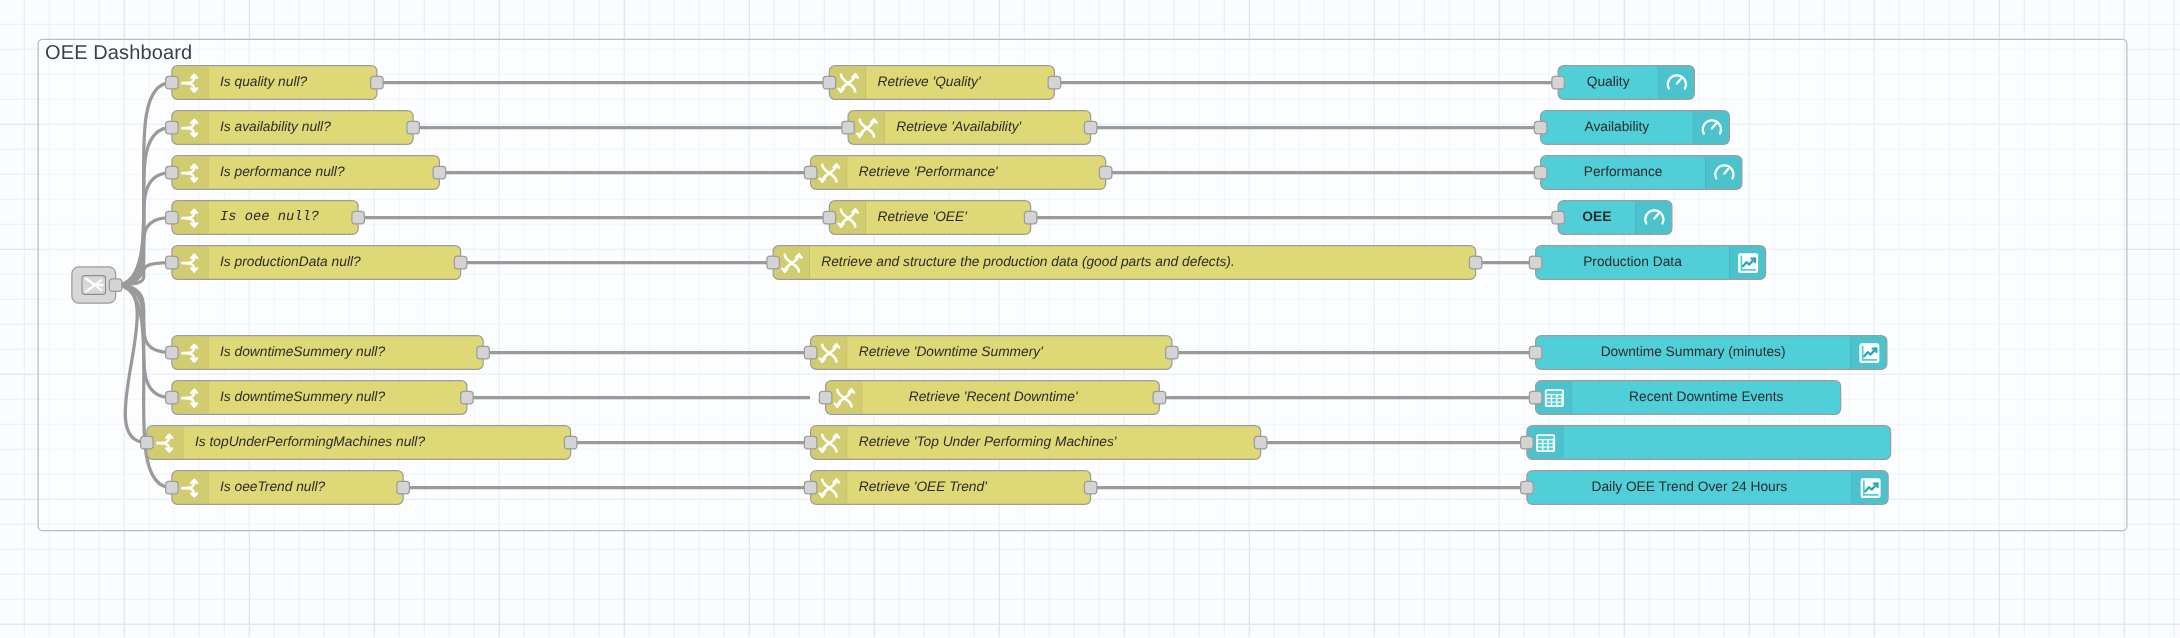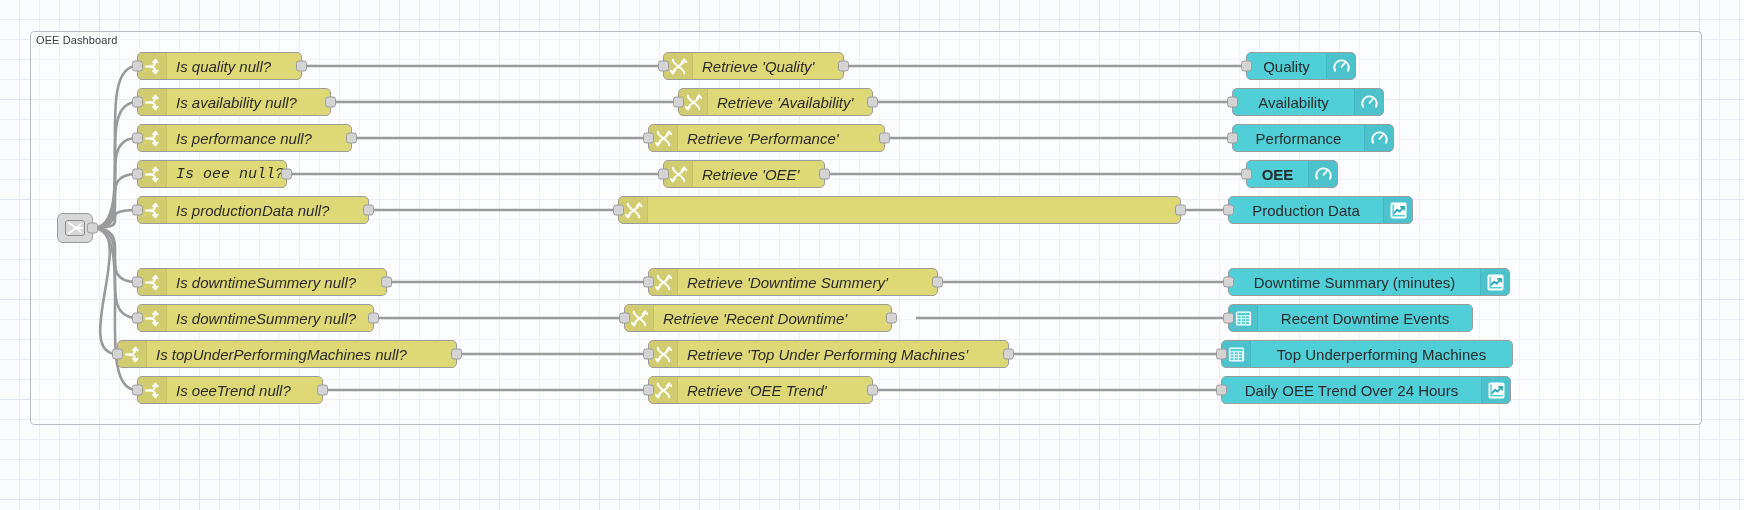--- a/index.html
+++ b/index.html
@@ -33,21 +33,21 @@
     position: absolute;
     left: 30px; top: 31px;
     width: 1672px; height: 394px;
     border: 1px solid #b8bcc4;
     border-radius: 4px;
     background: rgba(255,255,255,0.38);
   }
   .group-label {
     position: absolute;
     left: 36px; top: 34px;
-    font-size: 11px;
+    font-size: 16px;
     color: #3c3f44;
     letter-spacing: .1px;
   }
 
   svg.wires {
     position: absolute; left:0; top:0;
     width: 1744px; height: 510px;
     pointer-events: none;
   }
   svg.wires path { fill: none; stroke: #9a9a9a; stroke-width: 2.6px; }
@@ -77,21 +77,21 @@
     border-radius: 4px 0 0 4px;
     border-right: 1px solid rgba(0,0,0,0.06);
   }
   .node .iconbox.right {
     border-radius: 0 4px 4px 0;
     border-right: none;
     border-left: 1px solid rgba(0,0,0,0.06);
   }
   .node .label {
     flex: 1 1 auto;
-    font-size: 15px;
+    font-size: 11px;
     color: #2b2b2b;
     white-space: nowrap;
     overflow: hidden;
     padding: 0 9px;
   }
   .node.yellow .label { font-style: italic; }
   .node .label.center { text-align: center; }
   .node .label.left   { text-align: left; }
 
   
@@ -335,20 +335,21 @@
       </div>
       <div class="node yellow" style="left: 618px; top: 196px; width: 563px;">
         <span class="iconbox">
           <svg class="glyph" width="19" height="19" viewBox="0 0 20 20">
             <path d="M4 3 C4 9 16 11 16 17" stroke="#fff" stroke-width="2.2" fill="none" stroke-linecap="round"></path>
             <path d="M16 3 C16 9 4 11 4 17" stroke="#fff" stroke-width="2.2" fill="none" stroke-linecap="round"></path>
             <path d="M13.6 5.2 L16 2.6 L18.2 5.4" fill="none" stroke="#fff" stroke-width="2" stroke-linecap="round" stroke-linejoin="round"></path>
             <path d="M1.9 14.6 L4 17.3 L6.2 14.6" fill="none" stroke="#fff" stroke-width="2" stroke-linecap="round" stroke-linejoin="round"></path>
           </svg>
         </span>
+        <span class="label left">Retrieve and structure the production data (good parts and defects).</span>
         <span class="port out"></span>
         <span class="port in"></span>
       </div>
       <div class="node teal" style="left: 1228px; top: 196px; width: 185px;">
         <span class="label center">Production Data</span>
         <span class="iconbox right">
           <svg class="glyph" width="19" height="19" viewBox="0 0 20 20">
             <rect x="1.6" y="1.6" width="16.8" height="16.8" rx="2" fill="#fff"></rect>
             <path d="M4.3 4.3 L4.3 15.6 L16 15.6" fill="none" stroke="#51cfd8" stroke-width="1.5" stroke-linecap="round"></path>
             <path d="M5.6 12.6 L8.6 9.2 L11 11.2 L15.6 6.2" fill="none" stroke="#2aa9b4" stroke-width="2" stroke-linecap="round" stroke-linejoin="round"></path>
@@ -403,21 +404,21 @@
             <path d="M7 10 C11.5 10 13 7 13 5 L13 3.2" stroke="#fff" stroke-width="2.2" fill="none" stroke-linecap="round"></path>
             <path d="M7 10 C11.5 10 13 13 13 15 L13 16.8" stroke="#fff" stroke-width="2.2" fill="none" stroke-linecap="round"></path>
             <path d="M10.6 5.6 L13 3 L15.4 5.6" fill="none" stroke="#fff" stroke-width="2.1" stroke-linecap="round" stroke-linejoin="round"></path>
             <path d="M10.6 14.4 L13 17 L15.4 14.4" fill="none" stroke="#fff" stroke-width="2.1" stroke-linecap="round" stroke-linejoin="round"></path>
           </svg>
         </span>
         <span class="label left">Is downtimeSummery null?</span>
         <span class="port out"></span>
         <span class="port in"></span>
       </div>
-      <div class="node yellow" style="left: 624px; top: 304px; width: 268px;">
+      <div class="node yellow" style="left: 660px; top: 304px; width: 268px; gap: 28px;">
         <span class="iconbox">
           <svg class="glyph" width="19" height="19" viewBox="0 0 20 20">
             <path d="M4 3 C4 9 16 11 16 17" stroke="#fff" stroke-width="2.2" fill="none" stroke-linecap="round"></path>
             <path d="M16 3 C16 9 4 11 4 17" stroke="#fff" stroke-width="2.2" fill="none" stroke-linecap="round"></path>
             <path d="M13.6 5.2 L16 2.6 L18.2 5.4" fill="none" stroke="#fff" stroke-width="2" stroke-linecap="round" stroke-linejoin="round"></path>
             <path d="M1.9 14.6 L4 17.3 L6.2 14.6" fill="none" stroke="#fff" stroke-width="2" stroke-linecap="round" stroke-linejoin="round"></path>
           </svg>
         </span>
         <span class="label left">Retrieve 'Recent Downtime'</span>
         <span class="port out"></span>
@@ -482,21 +483,20 @@
               <rect x="12.6" y="7.6" width="3.4" height="2.2"></rect>
               <rect x="3.6" y="10.7" width="3.4" height="2.2"></rect>
               <rect x="8.1" y="10.7" width="3.4" height="2.2"></rect>
               <rect x="12.6" y="10.7" width="3.4" height="2.2"></rect>
               <rect x="3.6" y="13.8" width="3.4" height="2.2"></rect>
               <rect x="8.1" y="13.8" width="3.4" height="2.2"></rect>
               <rect x="12.6" y="13.8" width="3.4" height="2.2"></rect>
             </g>
           </svg>
         </span>
-        <span class="label center">Top Underperforming Machines</span>
         <span class="port in"></span>
       </div>
       <div class="node yellow" style="left: 137px; top: 376px; width: 186px;">
         <span class="iconbox">
           <svg class="glyph" width="19" height="19" viewBox="0 0 20 20">
             <path d="M3 10 L7 10" stroke="#fff" stroke-width="2.2" stroke-linecap="round"></path>
             <path d="M7 10 C11.5 10 13 7 13 5 L13 3.2" stroke="#fff" stroke-width="2.2" fill="none" stroke-linecap="round"></path>
             <path d="M7 10 C11.5 10 13 13 13 15 L13 16.8" stroke="#fff" stroke-width="2.2" fill="none" stroke-linecap="round"></path>
             <path d="M10.6 5.6 L13 3 L15.4 5.6" fill="none" stroke="#fff" stroke-width="2.1" stroke-linecap="round" stroke-linejoin="round"></path>
             <path d="M10.6 14.4 L13 17 L15.4 14.4" fill="none" stroke="#fff" stroke-width="2.1" stroke-linecap="round" stroke-linejoin="round"></path>

